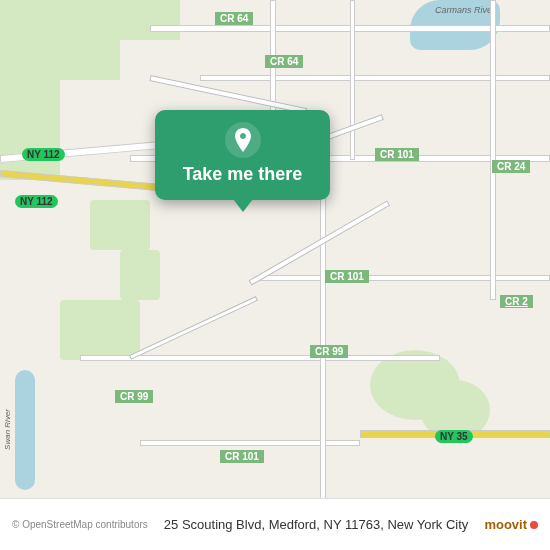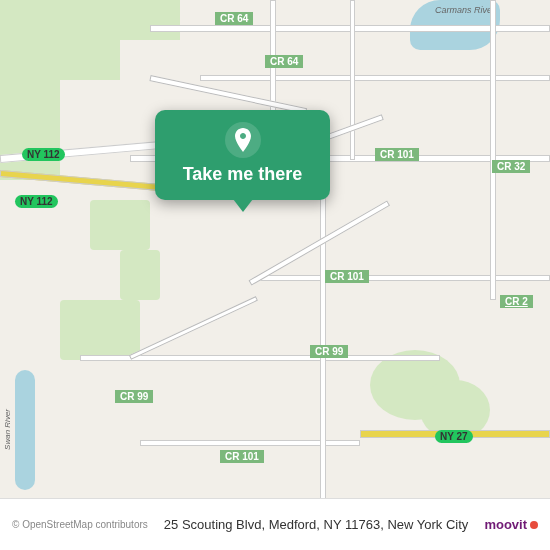--- a/index.html
+++ b/index.html
@@ -145,21 +145,21 @@
     .moovit-logo {
       display: flex;
       align-items: center;
       gap: 2px;
       flex-shrink: 0;
     }
 
     .moovit-text {
       font-size: 13px;
       font-weight: bold;
-      color: #701a75;
+      color: #a16207;
     }
 
     .moovit-dot {
       width: 8px;
       height: 8px;
       background: #e74c3c;
       border-radius: 50%;
       display: inline-block;
       margin-left: 1px;
     }
@@ -203,28 +203,28 @@
   <div style="position:absolute;top:355px;left:130px;width:140px;height:5px;background:#fff;border:1px solid #bbb;transform:rotate(-25deg);transform-origin:left center;"></div>
 
   <div class="water" style="bottom:60px;left:15px;width:20px;height:120px;border-radius:10px;"></div>
   <div style="position:absolute;bottom:100px;left:3px;font-size:8px;color:#666;font-style:italic;writing-mode:vertical-rl;transform:rotate(180deg);">Swan River</div>
 
   <div class="road-label green-label" style="top:12px;left:215px;">CR 64</div>
   <div class="road-label green-label" style="top:55px;left:265px;">CR 64</div>
   <div class="road-label green-label" style="top:148px;left:375px;">CR 101</div>
   <div class="road-label green-label" style="top:270px;left:325px;">CR 101</div>
   <div class="road-label green-label" style="top:450px;left:220px;">CR 101</div>
-  <div class="road-label green-label" style="top:160px;left:492px;">CR 32</div>
+  <div class="road-label green-label" style="top:160px;left:492px;">CR 24</div>
   <div class="road-label green-label" style="top:295px;left:500px;text-decoration:underline;">CR 2</div>
   <div class="road-label green-label" style="top:345px;left:310px;">CR 99</div>
   <div class="road-label green-label" style="top:390px;left:115px;">CR 99</div>
   <div class="road-label yellow-label" style="top:148px;left:22px;">NY 112</div>
   <div class="road-label yellow-label" style="top:195px;left:15px;">NY 112</div>
   <div class="road-label green-label" style="top:165px;left:155px;">CR 10</div>
-  <div class="road-label yellow-label" style="top:430px;left:435px;">NY 27</div>
+  <div class="road-label yellow-label" style="top:430px;left:435px;">NY 35</div>
 
   <div id="popup-card">
 
     <svg class="map-pin-icon" viewBox="0 0 36 36" fill="none" xmlns="http://www.w3.org/2000/svg">
       <circle cx="18" cy="18" r="18" fill="rgba(255,255,255,0.15)"></circle>
       <path d="M18 6C13.58 6 10 9.58 10 14C10 20 18 30 18 30C18 30 26 20 26 14C26 9.58 22.42 6 18 6ZM18 17C16.34 17 15 15.66 15 14C15 12.34 16.34 11 18 11C19.66 11 21 12.34 21 14C21 15.66 19.66 17 18 17Z" fill="white"></path>
     </svg>
     <span class="popup-label">Take me there</span>
   </div>
 

